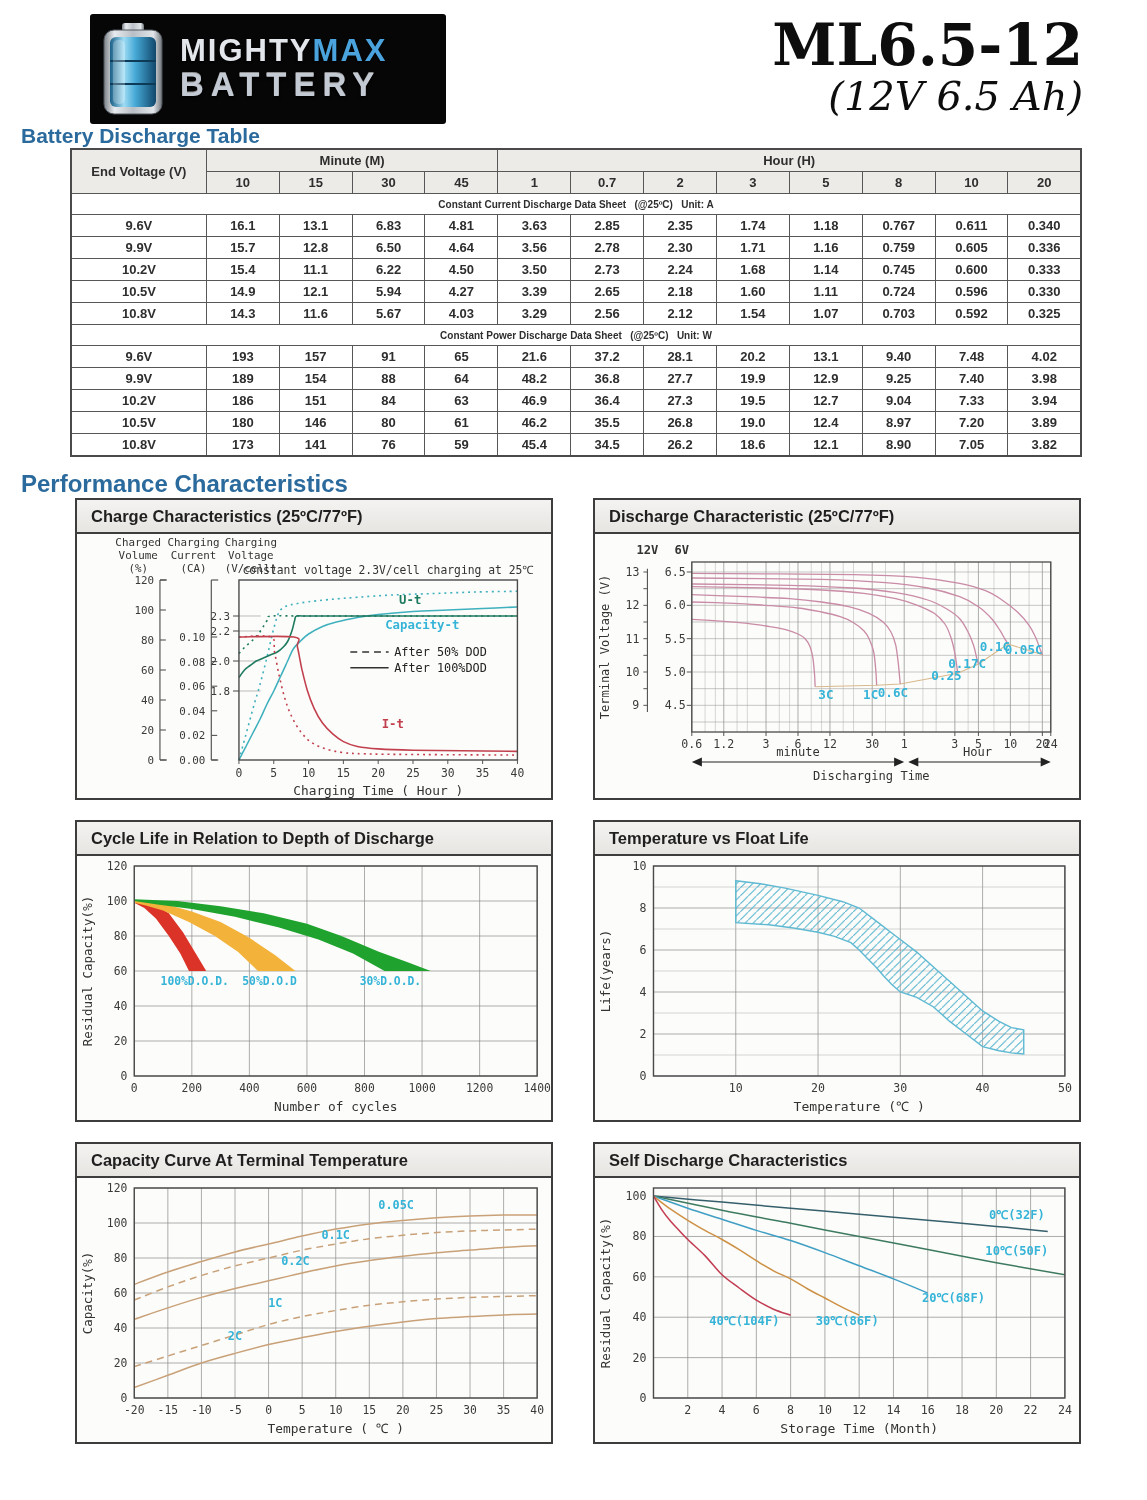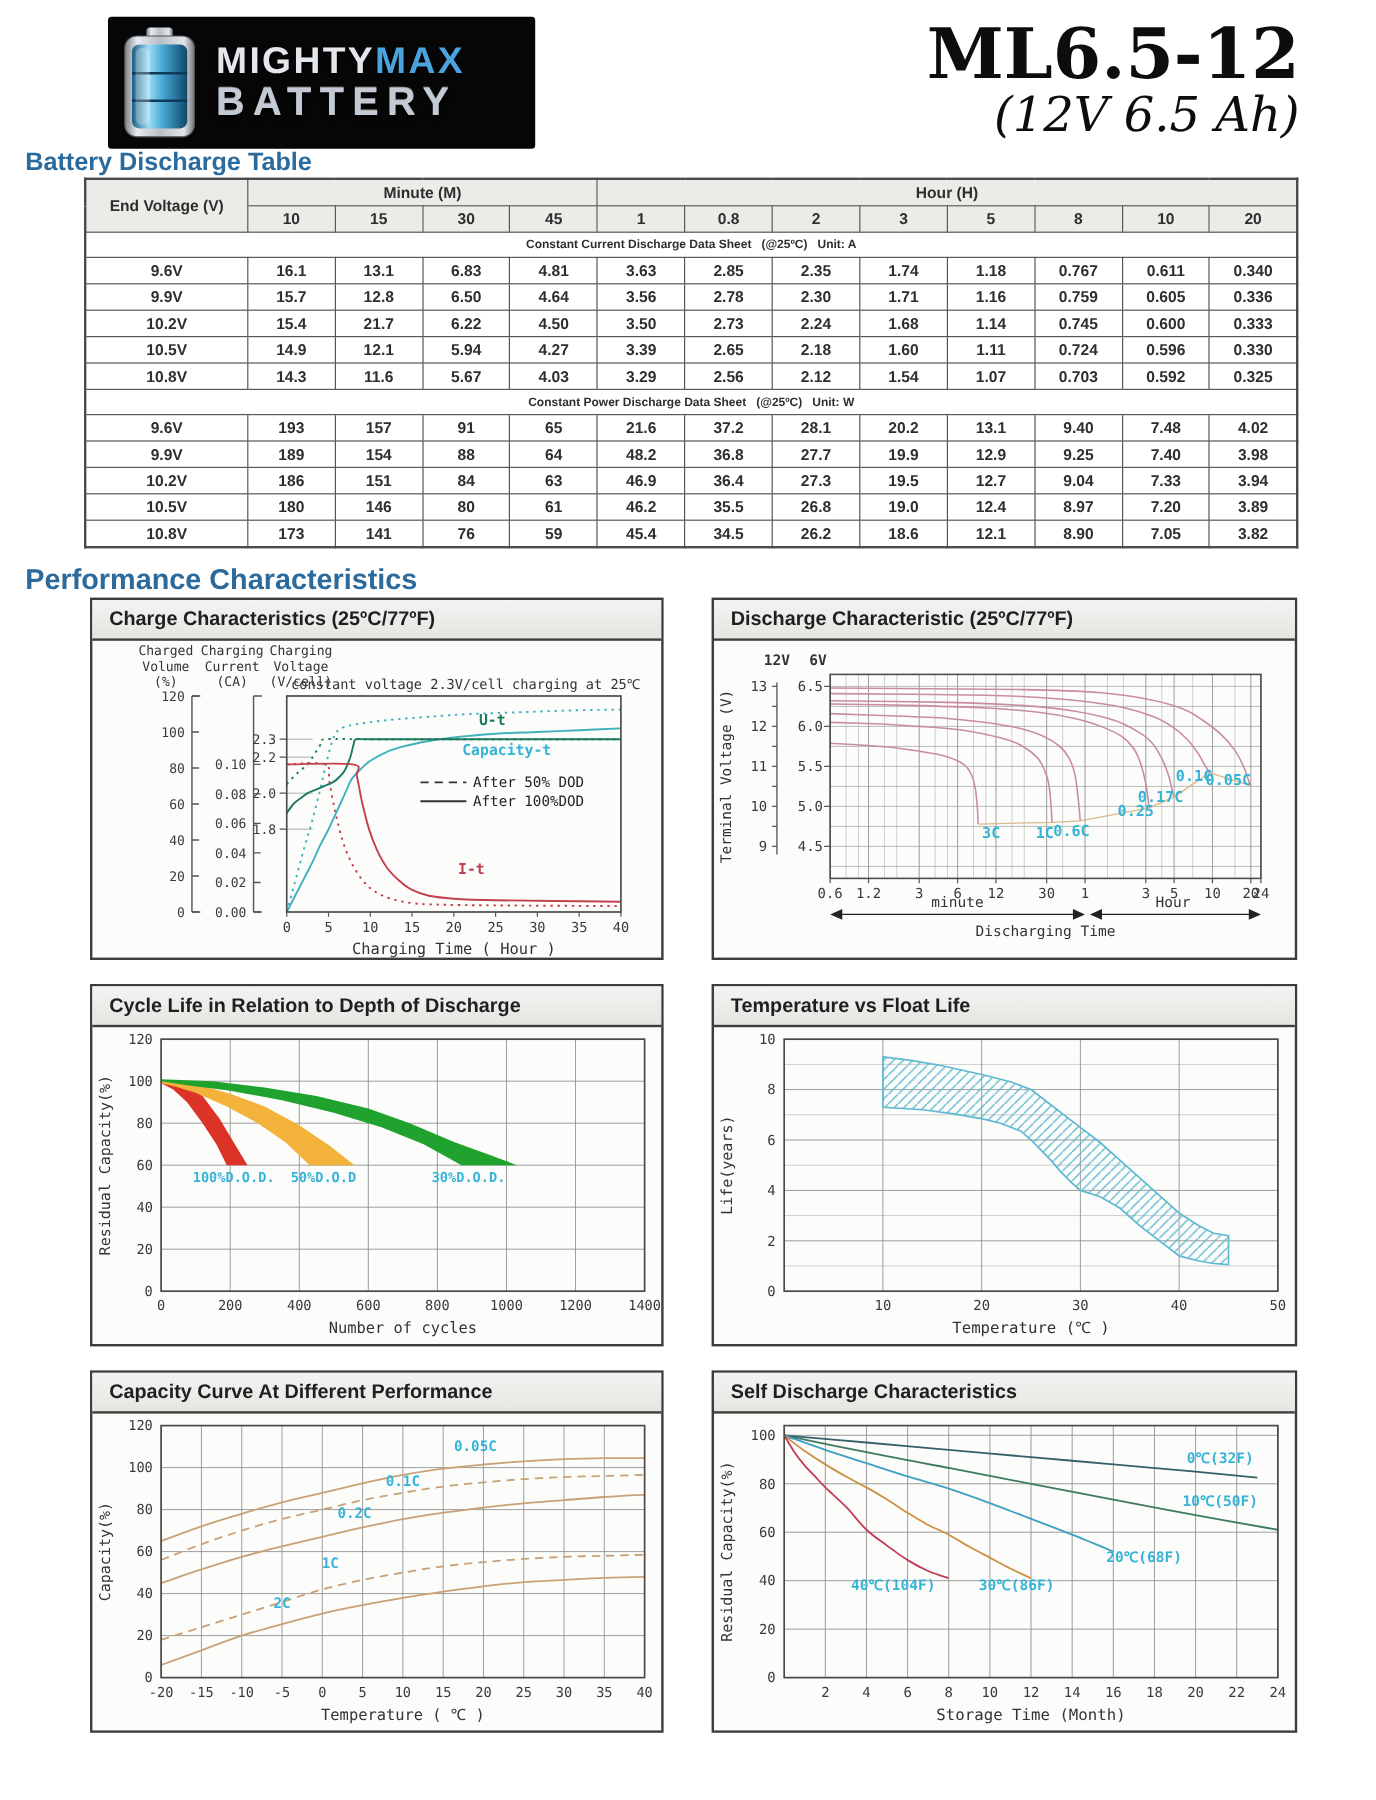--- a/index.html
+++ b/index.html
@@ -106,21 +106,21 @@
             <th rowspan="2">End Voltage (V)</th>
             <th colspan="4">Minute (M)</th>
             <th colspan="8">Hour (H)</th>
           </tr>
           <tr>
             <th>10</th>
             <th>15</th>
             <th>30</th>
             <th>45</th>
             <th>1</th>
-            <th>0.8</th>
+            <th>0.7</th>
             <th>2</th>
             <th>3</th>
             <th>5</th>
             <th>8</th>
             <th>10</th>
             <th>20</th>
           </tr>
         </thead>
         <tbody>
           <tr>
@@ -152,21 +152,21 @@
             <td>2.30</td>
             <td>1.71</td>
             <td>1.16</td>
             <td>0.759</td>
             <td>0.605</td>
             <td>0.336</td>
           </tr>
           <tr>
             <td>10.2V</td>
             <td>15.4</td>
-            <td>21.7</td>
+            <td>11.1</td>
             <td>6.22</td>
             <td>4.50</td>
             <td>3.50</td>
             <td>2.73</td>
             <td>2.24</td>
             <td>1.68</td>
             <td>1.14</td>
             <td>0.745</td>
             <td>0.600</td>
             <td>0.333</td>
@@ -577,21 +577,21 @@
           <text x="51" y="182" fill="#3a3a3a" font-size="11.5" text-anchor="end" font-family="DejaVu Sans Mono, monospace" font-weight="normal" transform="">2</text>
           <text x="51" y="140" fill="#3a3a3a" font-size="11.5" text-anchor="end" font-family="DejaVu Sans Mono, monospace" font-weight="normal" transform="">4</text>
           <text x="51" y="98" fill="#3a3a3a" font-size="11.5" text-anchor="end" font-family="DejaVu Sans Mono, monospace" font-weight="normal" transform="">6</text>
           <text x="51" y="56" fill="#3a3a3a" font-size="11.5" text-anchor="end" font-family="DejaVu Sans Mono, monospace" font-weight="normal" transform="">8</text>
           <text x="51" y="14" fill="#3a3a3a" font-size="11.5" text-anchor="end" font-family="DejaVu Sans Mono, monospace" font-weight="normal" transform="">10</text>
           <text x="262" y="255" fill="#333" font-size="13" text-anchor="middle" font-family="DejaVu Sans Mono, monospace" font-weight="normal" transform="">Temperature (℃ )</text>
           <text x="15" y="115" fill="#333" font-size="12.5" text-anchor="middle" font-family="DejaVu Sans Mono, monospace" font-weight="normal" transform="rotate(-90 15 115)">Life(years)</text>
         </svg>
     </section>
     <section class="panel">
-      <div class="panel-title">Capacity Curve At Different Performance</div>
+      <div class="panel-title">Capacity Curve At Terminal Temperature</div>
       <svg viewBox="0 0 480 264" preserveAspectRatio="none">
           <line x1="58" y1="10" x2="58" y2="220" stroke="#8a8a8a" stroke-width="0.7"></line>
           <line x1="92" y1="10" x2="92" y2="220" stroke="#8a8a8a" stroke-width="0.7"></line>
           <line x1="126" y1="10" x2="126" y2="220" stroke="#8a8a8a" stroke-width="0.7"></line>
           <line x1="160" y1="10" x2="160" y2="220" stroke="#8a8a8a" stroke-width="0.7"></line>
           <line x1="194" y1="10" x2="194" y2="220" stroke="#8a8a8a" stroke-width="0.7"></line>
           <line x1="228" y1="10" x2="228" y2="220" stroke="#8a8a8a" stroke-width="0.7"></line>
           <line x1="262" y1="10" x2="262" y2="220" stroke="#8a8a8a" stroke-width="0.7"></line>
           <line x1="296" y1="10" x2="296" y2="220" stroke="#8a8a8a" stroke-width="0.7"></line>
           <line x1="330" y1="10" x2="330" y2="220" stroke="#8a8a8a" stroke-width="0.7"></line>

